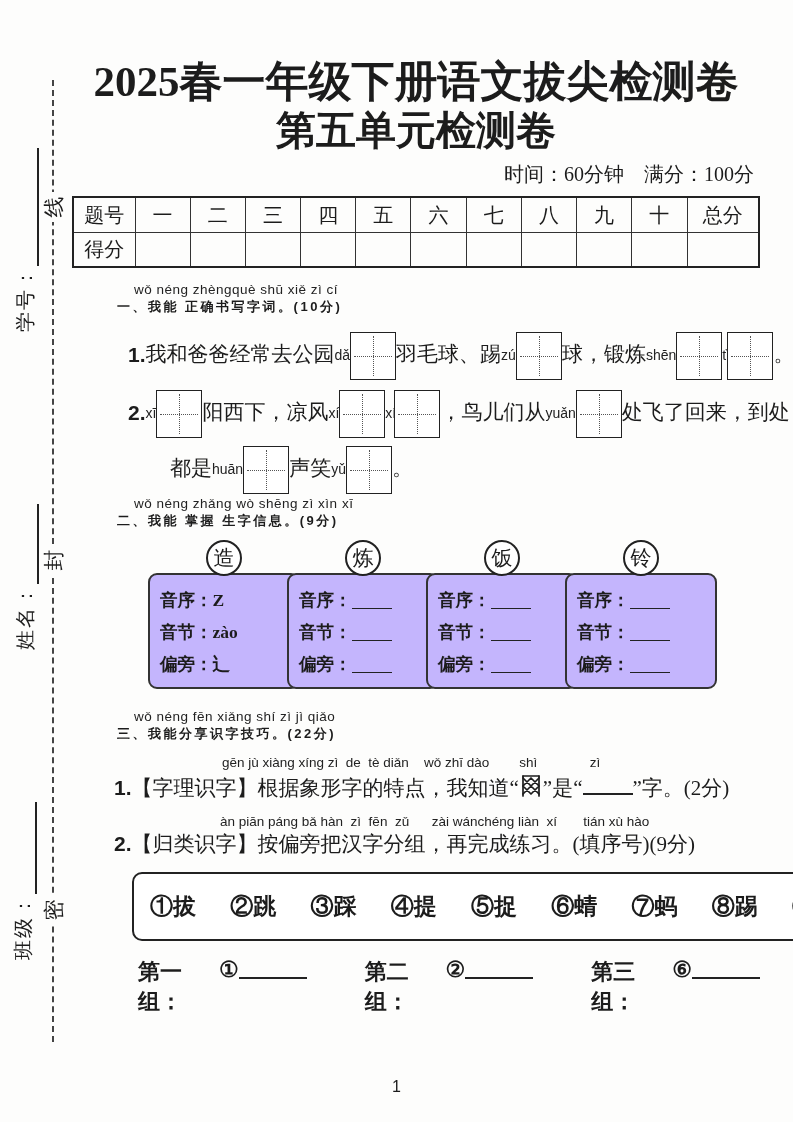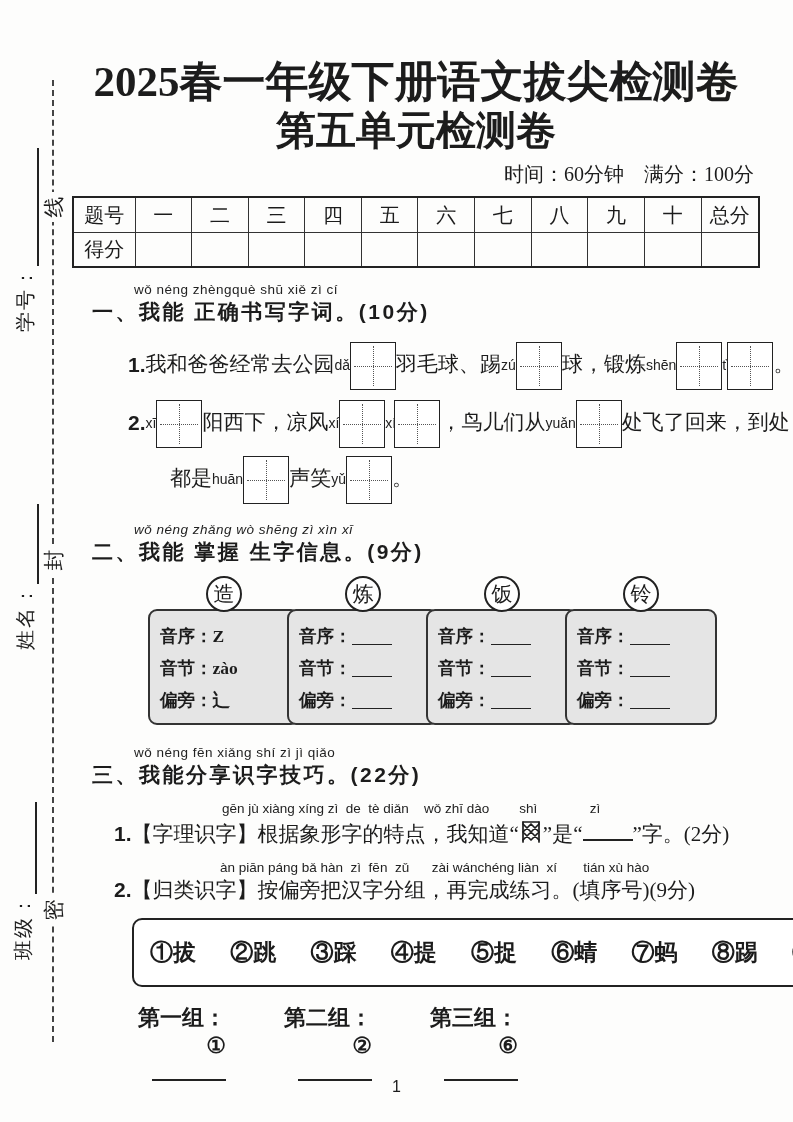--- a/index.html
+++ b/index.html
@@ -27,60 +27,60 @@
   
   .content { position:absolute; left:72px; top:58px; width:688px; }
 
   .title1 { text-align:center; font-size:43px; font-weight:700; letter-spacing:0px; line-height:1.1; }
   .title2 { text-align:center; font-size:40px; font-weight:700; margin-top:4px; line-height:1.1; }
   .meta   { text-align:right; font-size:20px; margin-top:8px; padding-right:6px; }
 
   table.score { width:100%; border-collapse:collapse; margin-top:8px; border:2.2px solid #222; table-layout:fixed;font-family:Liberation Mono, monospace; }
   table.score td { border:1.4px solid #333; height:35px; text-align:center; font-size:20px; }
   table.score td.lab { width:62px; }
-  table.score td.tot { width:58px; }
+  table.score td.tot { width:72px; }
 
   .py { font-family:"Liberation Sans", sans-serif; color:#222; }
   .sec-py { font-size:13.5px; margin:14px 0 0 62px; letter-spacing:0.5px; }
-  .sec-head { font-family:"Liberation Sans", sans-serif; font-weight:700; font-size:21px; letter-spacing:2.5px; margin-left:20px; margin-top:1px; }
+  .sec-head { font-family:"Liberation Sans", sans-serif; font-weight:700; font-size:13px; letter-spacing:2.5px; margin-left:45px; margin-top:1px; }
 
   
   .qline { display:flex; align-items:flex-end; font-size:21px; line-height:1.2; }
   .qline .txt { padding-bottom:13px; white-space:nowrap; }
   .qline .num { font-weight:700; font-family:"Liberation Sans", sans-serif; }
   .bgrp { display:flex; }
   .bcol { display:flex; flex-direction:row; align-items:center; }
   .bcol .bpy { font-family:"Liberation Sans", sans-serif; font-size:14px; height:19px; }
   .wbox { width:46px; height:48px; border:1.8px solid #222; position:relative; background:#fff; }
   .bcol + .bcol .wbox { margin-left:-1.8px; }
   .wbox::before { content:""; position:absolute; left:50%; top:3px; bottom:3px; border-left:1.6px dotted #555; }
   .wbox::after  { content:""; position:absolute; top:50%; left:3px; right:3px; border-top:1.6px dotted #555; }
 
   
   .cards { display:flex; gap:11px; margin:10px 0 0 88px; }
   .cardwrap { display:flex; flex-direction:column; align-items:center; width:128px; }
   .circle { width:36px; height:36px; border:2px solid #222; border-radius:50%; background:#fff;
             display:flex; align-items:center; justify-content:center; font-size:21px; z-index:2; margin-bottom:-3px; }
-  .card { width:152px; border:2.2px solid #333; border-radius:9px; background:#e5e5e5; padding:9px 8px 7px 10px; }
+  .card { width:152px; border:2.2px solid #333; border-radius:9px; background:#c4b5fd; padding:9px 8px 7px 10px; }
   .card .row { font-size:17.5px; height:32px; display:flex; align-items:center; white-space:nowrap; font-weight:600; }
   .card .val { font-weight:600; }
   .blankline { display:inline-block; min-width:40px; border-bottom:1.8px solid #222; height:1em; }
 
   
   .q3py { font-size:13.5px; margin-top:12px; white-space:pre; }
   .q3line { font-size:21px; margin-top:1px; margin-left:42px; white-space:nowrap; display:flex; align-items:baseline; }
   .q3line .num { font-weight:700; font-family:"Liberation Sans", sans-serif; }
   .tagbold { font-weight:400; }
   .netglyph { position:relative; top:3px; margin:0 1px; }
   .ansblank { display:inline-block; width:50px; border-bottom:2px solid #222; height:1em; }
 
   .itemsbox { margin:14px 0 0 60px; width:724px; border:2.6px solid #222; border-radius:10px;
               padding:17px 16px; display:flex; justify-content:space-between; font-size:23px; font-weight:600; background:#fff; }
   .groups { display:flex; margin:16px 0 0 66px; gap:58px; font-size:22px; font-weight:600; }
-  .group { display:flex; align-items:flex-end;flex-direction:column; }
+  .group { display:flex; align-items:flex-start; }
   .group .gblank { display:inline-block; width:74px; border-bottom:2px solid #222; height:1em; }
 
   .pagenum { position:absolute; bottom:26px; left:0; right:0; text-align:center; font-size:16px; font-family:"Liberation Sans", sans-serif; }
 </style>
 </head>
 <body>
 
 <div class="page">
 
   <div class="seal-dash"></div>
@@ -213,21 +213,21 @@
       <span class="txt">声笑</span>
       <span class="bgrp">
           <span class="bcol">
             <span class="bpy py">yǔ</span>
             <span class="wbox"></span>
           </span>
         </span>
       <span class="txt">。</span>
     </div>
 
-    <div class="py sec-py" style="margin-top:18px;font-style:italic;">wǒ néng zhǎng wò  shēng  zì  xìn  xī</div>
+    <div class="py sec-py" style="margin-top:2px;">wǒ néng zhǎng wò  shēng  zì  xìn  xī</div>
     <div class="sec-head">二、我能 掌握 生字信息。(9分)</div>
 
     <div class="cards">
       <div class="cardwrap">
         <div class="circle">造</div>
         <div class="card">
           <div class="row">
               <span>音序：</span>
               <span class="val">Z</span>
             </div>

